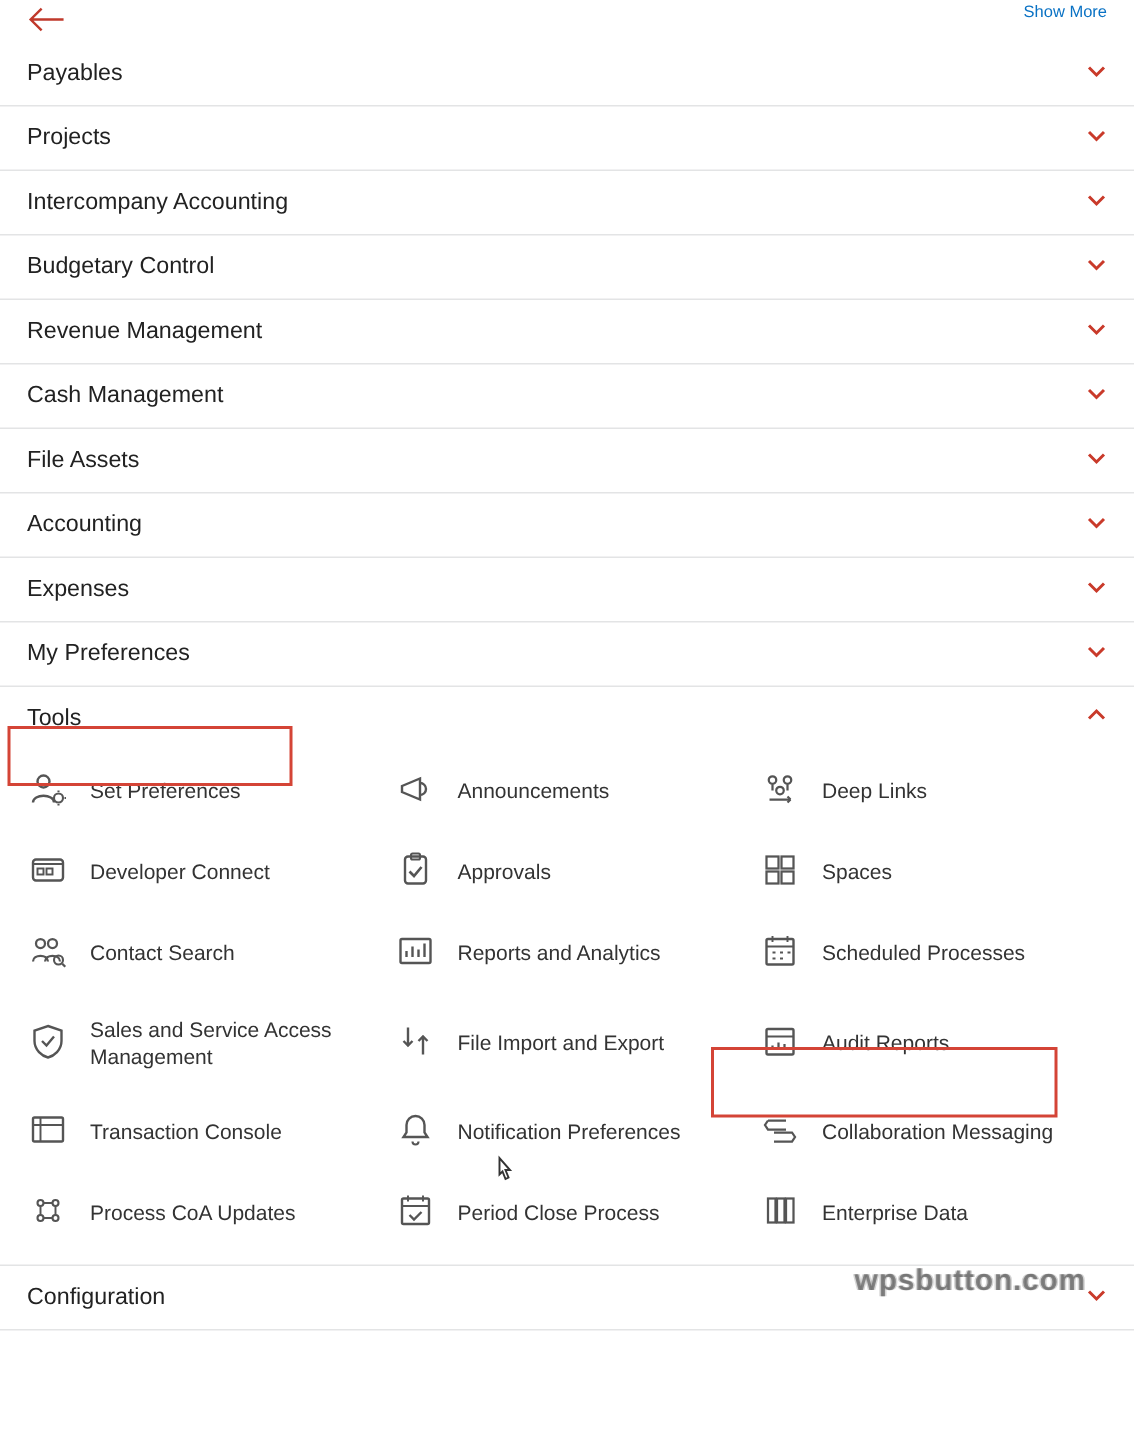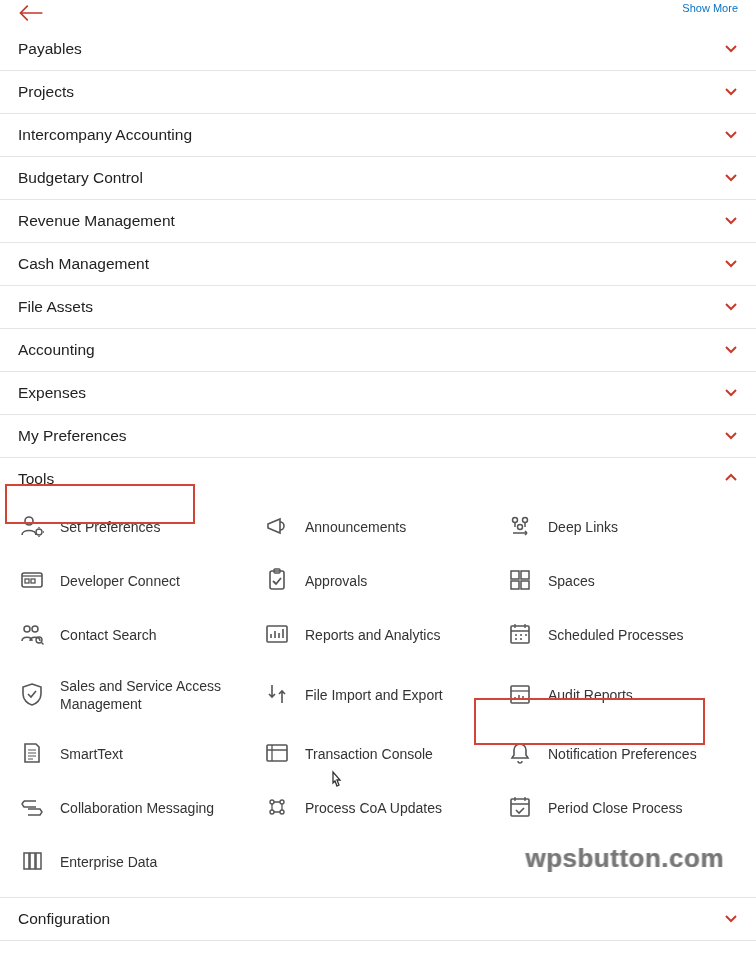--- a/index.html
+++ b/index.html
@@ -58,21 +58,21 @@
   .hl-red {
     position: absolute;
     border: 2.5px solid #d44436;
     pointer-events: none;
   }
   .watermark {
     position: absolute;
     right: 32px;
     font-family: Arial, sans-serif;
     font-weight: 700;
-    font-size: 26px;
+    font-size: 20px;
     letter-spacing: 0.5px;
     color: rgba(64,64,64,0.55);
     text-shadow: 1px 0 0 rgba(120,120,120,0.3), -1px 0 0 rgba(120,120,120,0.3);
     pointer-events: none;
   }
   .cursor-overlay {
     position: absolute;
     pointer-events: none;
   }
 </style>
@@ -299,29 +299,20 @@
             <rect x="4" y="5" width="18" height="17" rx="1" fill="none" stroke="#555" stroke-width="1.6"></rect>
             <path d="M4 10 h18" stroke="#555" stroke-width="1.3"></path>
             <path d="M8 19 v-3 M12 19 v-5 M16 19 v-4" stroke="#555" stroke-width="1.5"></path>
           </svg>
         </span>
         <span class="tlabel">Audit Reports</span>
       </div>
       <div class="tile">
         <span class="ic">
           <svg width="26" height="26" viewBox="0 0 26 26">
-            <path d="M6 4 h11 l3 3 v15 h-14 Z" fill="none" stroke="#555" stroke-width="1.6"></path>
-            <path d="M9 10 h8 M9 13 h8 M9 16 h8 M9 19 h5" stroke="#555" stroke-width="1.2"></path>
-          </svg>
-        </span>
-        <span class="tlabel">SmartText</span>
-      </div>
-      <div class="tile">
-        <span class="ic">
-          <svg width="26" height="26" viewBox="0 0 26 26">
             <rect x="3" y="5" width="20" height="16" rx="1" fill="none" stroke="#555" stroke-width="1.6"></rect>
             <path d="M3 10 h20 M8 5 v16" stroke="#555" stroke-width="1.3"></path>
           </svg>
         </span>
         <span class="tlabel">Transaction Console</span>
       </div>
       <div class="tile">
         <span class="ic">
           <svg width="26" height="26" viewBox="0 0 26 26">
             <path d="M13 4 a6 6 0 0 1 6 6 v5 l2 3 H5 l2 -3 v-5 a6 6 0 0 1 6 -6 Z" fill="none" stroke="#555" stroke-width="1.6"></path>

